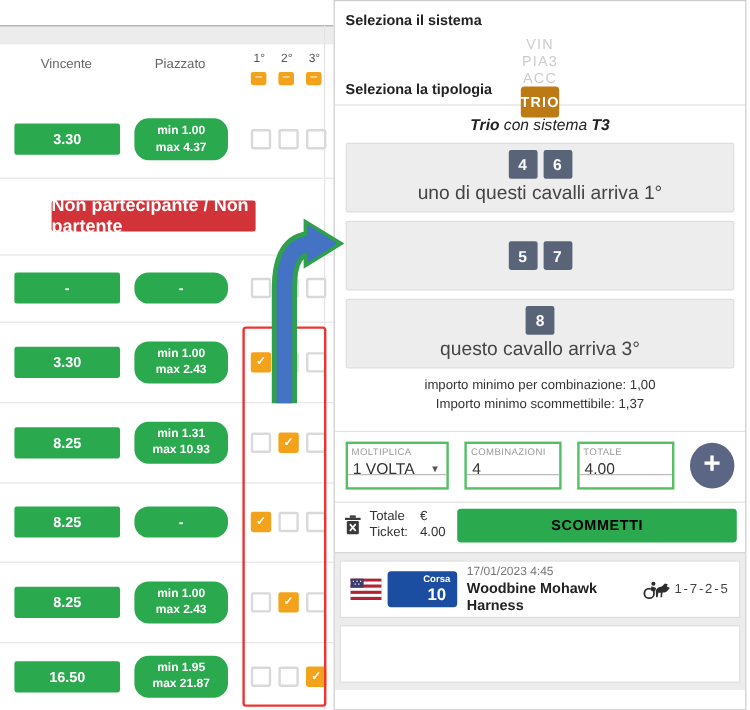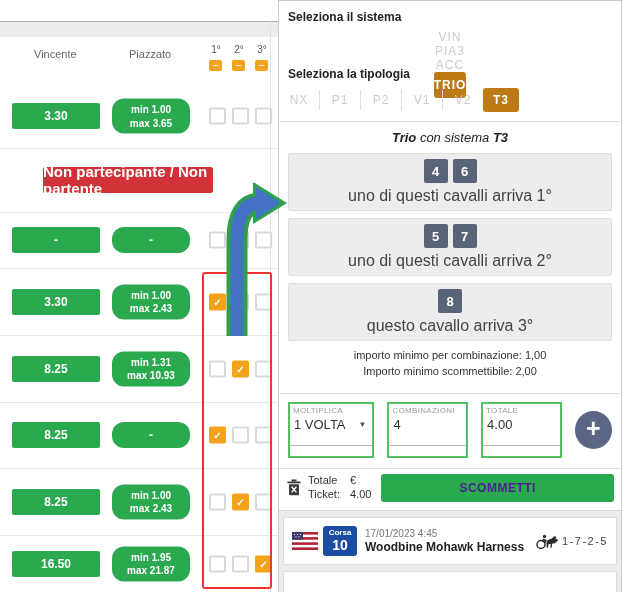--- a/index.html
+++ b/index.html
@@ -55,41 +55,41 @@
   .summary{text-align:center;font-size:13px;color:#222;margin:8px 0;font-style:italic;}
   .summary b{font-weight:bold;}
   .group-card{margin:0 9px 7px;background:#ededed;border:1px solid #dedede;border-radius:2px;
               height:56px;display:flex;flex-direction:column;align-items:center;justify-content:center;}
   .chips{display:flex;gap:5px;}
   .chip{width:24px;height:24px;background:var(--chip-slate);border-radius:2px;color:#fff;
         font-weight:bold;font-size:13px;display:flex;align-items:center;justify-content:center;}
   .caption{font-size:16px;color:#444;margin-top:4px;}
   .min-lines{text-align:center;font-size:11px;color:#333;line-height:1.45;margin:6px 0 13px;}
   .inputs-row{display:flex;align-items:center;padding:8px 9px 10px;gap:13px;}
-  .inbox{position:relative;border:2px solid var(--input-green);height:56px;box-sizing:border-box;cursor:text;}
+  .inbox{position:relative;border:2px solid var(--input-green);height:40px;box-sizing:border-box;cursor:text;}
   .inbox .lab{position:absolute;left:3px;top:2px;font-size:8px;color:#9a9a9a;letter-spacing:.3px;}
   .inbox .val{position:absolute;left:4px;top:13px;font-size:13px;color:#333;}
   .inbox .uline{position:absolute;left:0;right:0;bottom:10px;border-top:1px solid #b9b9b9;}
   .inbox .caret{position:absolute;right:6px;top:16px;font-size:8px;color:#555;}
   .w1{width:88px;} .w2{width:82px;} .w3{width:82px;}
   .plus-btn{width:38px;height:38px;border-radius:50%;background:var(--slate);color:#fff;font-size:25px;
             display:flex;align-items:center;justify-content:center;margin-left:auto;cursor:pointer;
             font-weight:bold;line-height:1;padding-bottom:2px;box-sizing:border-box;}
   .total-row{display:flex;align-items:center;padding:5px 7px 6px;gap:6px;}
   .tt-label{font-size:11px;color:#333;line-height:1.25;}
   .tt-amount{font-size:11px;color:#333;line-height:1.25;margin-left:4px;}
-  .bet-btn{flex:1;height:28px;background:var(--accent-green);border-radius:3px;color:#4c1d95;
+  .bet-btn{flex:1;height:28px;background:var(--accent-green);border-radius:3px;color:#000000;
            font-weight:bold;font-size:12px;letter-spacing:.5px;display:flex;align-items:center;
            justify-content:center;cursor:pointer;margin-left:4px;}
   .results{background:#ececec;padding-bottom:6px;border-top:1px solid #d7d7d7;margin-top:2px;}
   .result-card{margin:6px 4px 0;background:#fff;border:1px solid #ddd;height:46px;
                display:flex;align-items:center;padding:0 8px;cursor:pointer;}
   .corsa-badge{width:34px;height:30px;background:var(--corsa-blue);border-radius:3px;color:#fff;
                display:flex;flex-direction:column;align-items:center;justify-content:center;
-               margin-left:5px;line-height:1;}
+               margin-left:5px;line-height:1;padding-left:24px;}
   .corsa-badge .cl{font-size:8px;font-weight:bold;}
   .corsa-badge .cn{font-size:14px;font-weight:bold;margin-top:1px;}
   .race-info{margin-left:8px;flex:1;}
   .race-date{font-size:10px;color:#777;}
   .race-name{font-size:12px;font-weight:bold;color:#222;margin-top:1px;}
   .race-result{display:flex;align-items:center;gap:0;font-size:11px;color:#444;letter-spacing:1.5px;}
 </style>
 </head>
 <body>
 
@@ -105,21 +105,21 @@
     <span class="pos-label" style="left:255px;">3°</span>
     <span class="minus-box" style="left:209px;">–</span>
     <span class="minus-box" style="left:232px;">–</span>
     <span class="minus-box" style="left:255px;">–</span>
   </div>
 
   <div class="trow" style="top:84px;height:64px;">
     <div class="odds-btn">3.30</div>
     <div class="mm-btn">
       <span>min 1.00</span>
-      <span>max 3.65</span>
+      <span>max 4.37</span>
     </div>
     <span class="cbx c1"></span>
     <span class="cbx c2"></span>
     <span class="cbx c3"></span>
   </div>
 
   <div class="trow" style="top:148px;height:64px;">
     <div class="banner">Non partecipante / Non partente</div>
   </div>
 
@@ -192,32 +192,20 @@
     <div class="sec-label">Seleziona il sistema</div>
     <div class="sys-row">
       <span class="sys-opt">VIN</span>
       <span class="vsep"></span>
       <span class="sys-opt">PIA3</span>
       <span class="vsep"></span>
       <span class="sys-opt">ACC</span>
       <span class="gold-btn sys-sel">TRIO</span>
     </div>
     <div class="sec-label">Seleziona la tipologia</div>
-    <div class="tip-row">
-      <span class="tip-opt">NX</span>
-      <span class="vsep"></span>
-      <span class="tip-opt">P1</span>
-      <span class="vsep"></span>
-      <span class="tip-opt">P2</span>
-      <span class="vsep"></span>
-      <span class="tip-opt">V1</span>
-      <span class="vsep"></span>
-      <span class="tip-opt">V2</span>
-      <span class="gold-btn tip-sel">T3</span>
-    </div>
   </div>
 
   <div class="hdiv"></div>
 
   <div class="summary">
     <b>Trio</b>
     <span>con sistema</span>
     <b>T3</b>
   </div>
 
@@ -226,32 +214,31 @@
       <span class="chip">4</span>
       <span class="chip">6</span>
     </div>
     <div class="caption">uno di questi cavalli arriva 1°</div>
   </div>
   <div class="group-card">
     <div class="chips">
       <span class="chip">5</span>
       <span class="chip">7</span>
     </div>
-    <div class="caption">uno di questi cavalli arriva 2°</div>
   </div>
   <div class="group-card">
     <div class="chips">
       <span class="chip">8</span>
     </div>
     <div class="caption">questo cavallo arriva 3°</div>
   </div>
 
   <div class="min-lines">
     <div>importo minimo per combinazione: 1,00</div>
-    <div>Importo minimo scommettibile: 2,00</div>
+    <div>Importo minimo scommettibile: 1,37</div>
   </div>
 
   <div class="hdiv"></div>
 
   <div class="inputs-row">
     <div class="inbox w1">
       <span class="lab">MOLTIPLICA</span>
       <span class="val">1 VOLTA</span>
       <span class="caret">▼</span>
       <span class="uline"></span>

